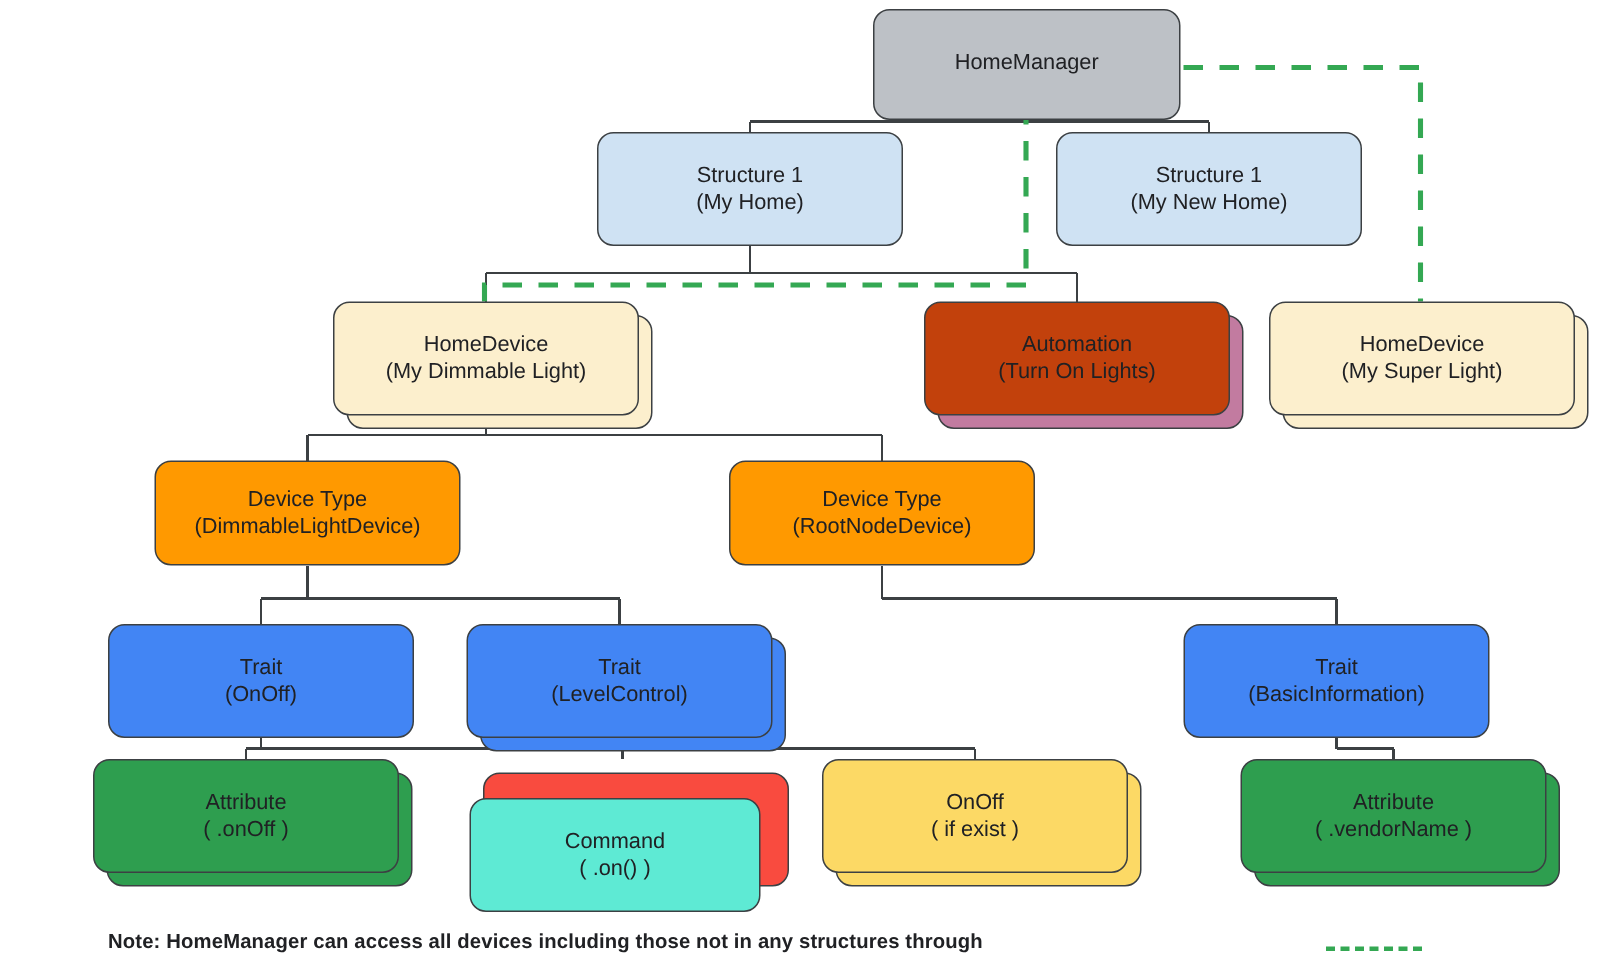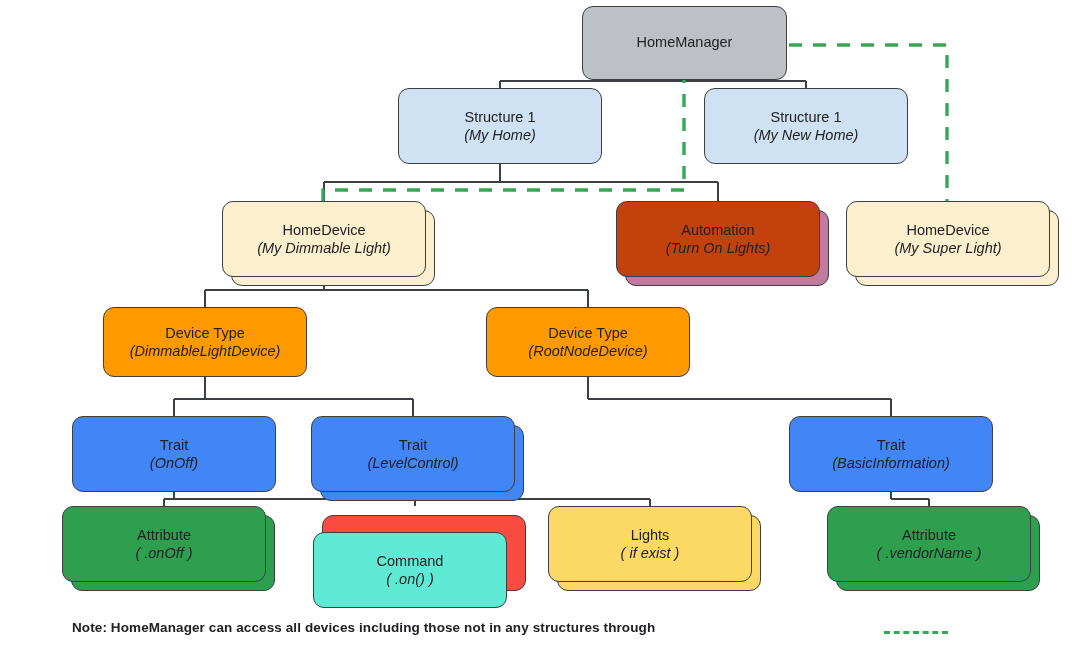--- a/index.html
+++ b/index.html
@@ -35,21 +35,20 @@
     z-index: 5;
   }
   .node .l1 {
     font-size: 14.5px;
     font-weight: 400;
     white-space: nowrap;
   }
   .node .l2 {
     font-size: 14.5px;
     font-weight: 400;
-    font-style: italic;
     white-space: nowrap;
   }
   .node.single .l1 { line-height: 1.1; }
   
   .stack {
     position: absolute;
     border: 1.6px solid #3c4043;
     border-radius: 11px;
     z-index: 3;
   }
@@ -152,21 +151,21 @@
       <div class="l1">Attribute</div>
       <div class="l2">( .onOff )</div>
     </div>
     <div class="stack" style="left: 322px; top: 515px; width: 204px; height: 76px; background: rgb(249, 75, 63);"></div>
     <div class="node" style="left: 313px; top: 532px; width: 194px; height: 76px; background: #5eead4;">
       <div class="l1">Command</div>
       <div class="l2">( .on() )</div>
     </div>
     <div class="stack" style="left: 557px; top: 515px; width: 204px; height: 76px; background: rgb(252, 217, 101);"></div>
     <div class="node" style="left: 548px; top: 506px; width: 204px; height: 76px; background: rgb(252, 217, 101);">
-      <div class="l1">Lights</div>
+      <div class="l1">OnOff</div>
       <div class="l2">( if exist )</div>
     </div>
     <div class="stack" style="left: 836px; top: 515px; width: 204px; height: 76px; background: rgb(46, 158, 79);"></div>
     <div class="node" style="left: 827px; top: 506px; width: 204px; height: 76px; background: rgb(46, 158, 79);">
       <div class="l1">Attribute</div>
       <div class="l2">( .vendorName )</div>
     </div>
   </div>
 
 </body></html>

